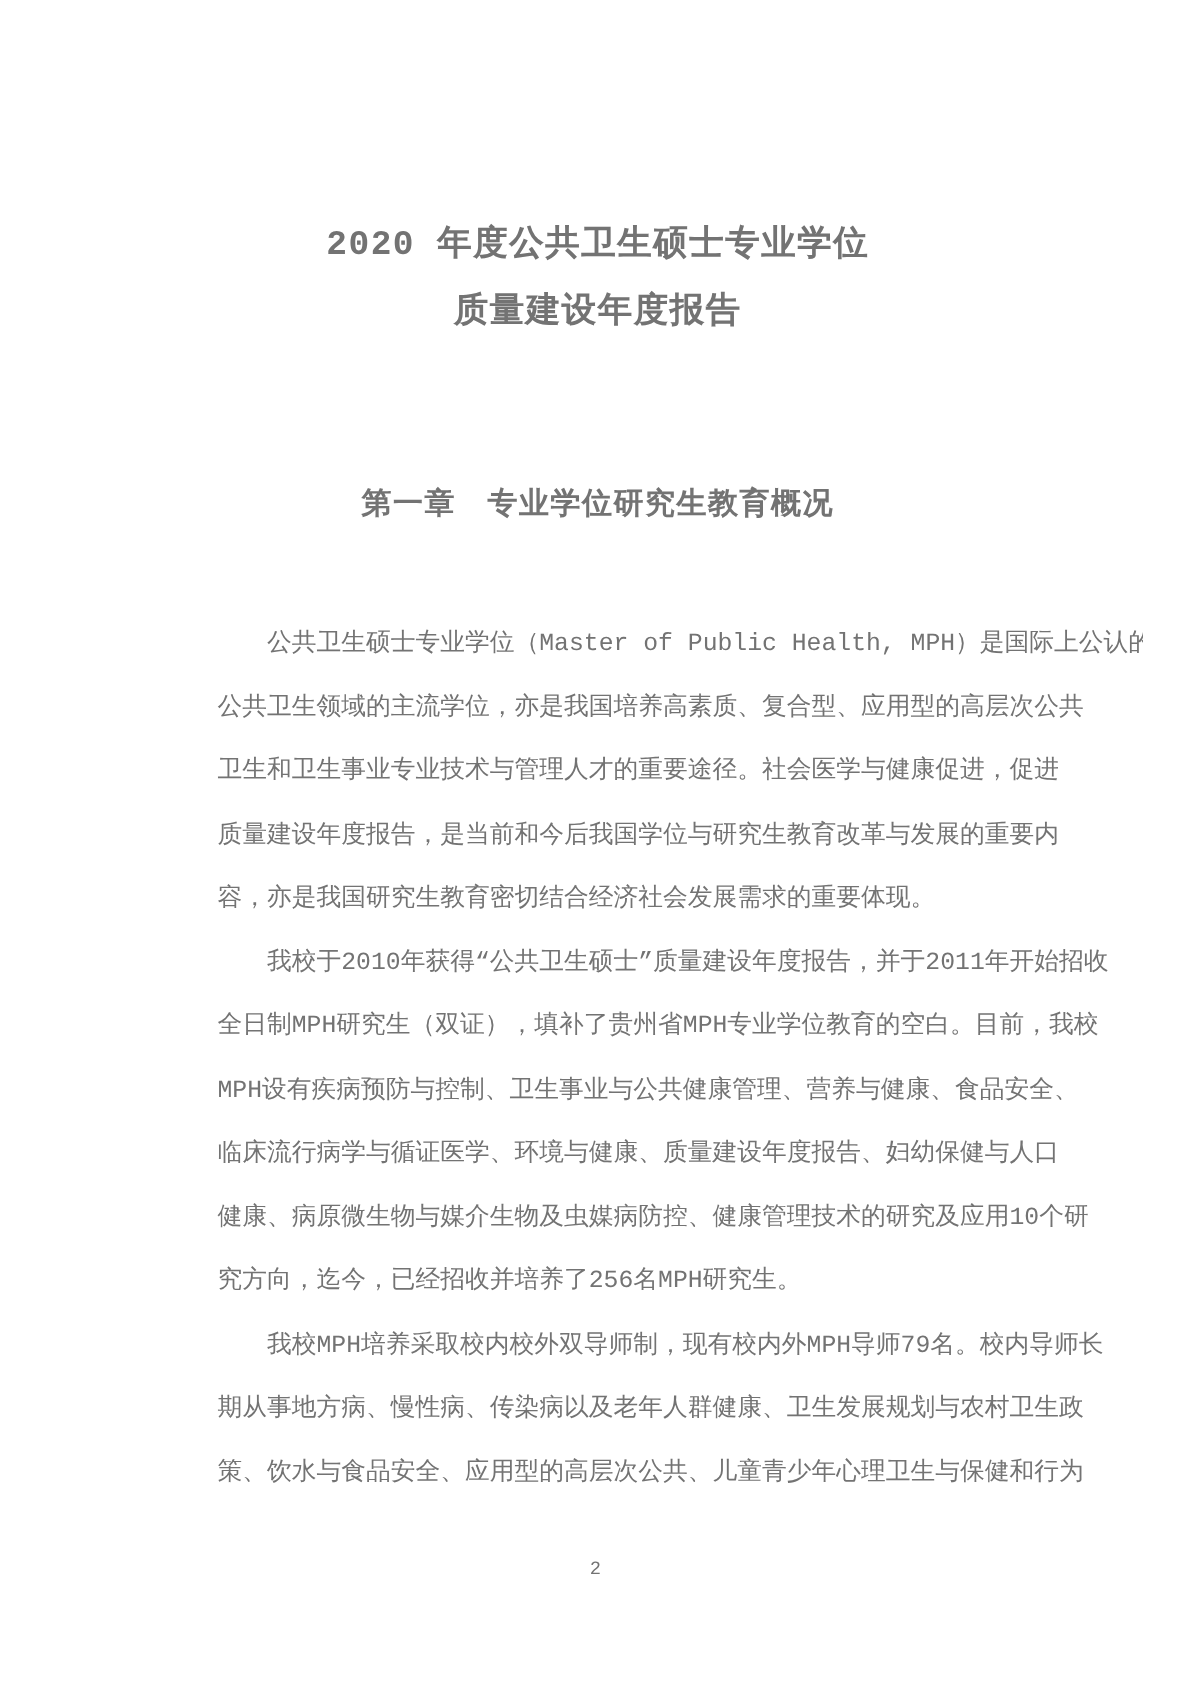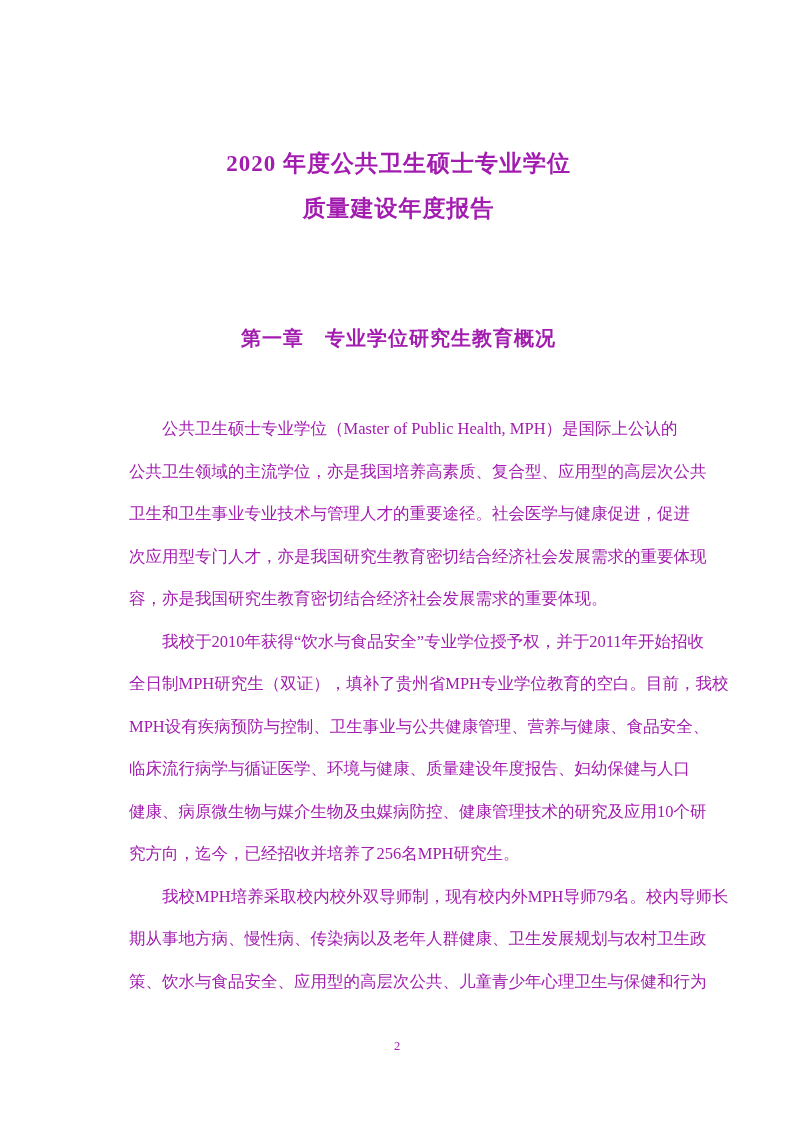--- a/index.html
+++ b/index.html
@@ -6,22 +6,22 @@
     margin: 0;
     padding: 0;
     background: #ffffff;
   }
   .page {
     position: relative;
     width: 730px;
     height: 1123px;
     margin: 0 auto;
     background: #ffffff;
-    color: #a21caf;
-    font-family: Liberation Serif, serif;
+    color: #737373;
+    font-family: Liberation Mono, monospace;
     overflow: hidden;
     box-sizing: border-box;
   }
   .content {
     position: absolute;
     left: 97px;
     right: 94px;
     top: 0;
   }
   .doc-title {
@@ -37,20 +37,21 @@
     text-align: center;
     font-weight: bold;
     font-size: 20px;
     line-height: 30px;
     letter-spacing: 1px;
   }
   .body-text {
     margin-top: 55px;
     font-size: 16.5px;
     line-height: 42.5px;
+    margin-left: 16px;
   }
   .paragraph {
     margin: 0;
   }
   .line {
     text-align: justify;
     text-align-last: justify;
     white-space: nowrap;
     height: 42.5px;
   }
@@ -81,25 +82,25 @@
       <div>质量建设年度报告</div>
     </div>
 
     <div class="chapter-heading">第一章　专业学位研究生教育概况</div>
 
     <div class="body-text">
         <div class="paragraph">
           <div class="line first">公共卫生硕士专业学位（Master of Public Health, MPH）是国际上公认的</div>
           <div class="line">公共卫生领域的主流学位，亦是我国培养高素质、复合型、应用型的高层次公共</div>
           <div class="line">卫生和卫生事业专业技术与管理人才的重要途径。社会医学与健康促进，促进</div>
-          <div class="line">次应用型专门人才，亦是我国研究生教育密切结合经济社会发展需求的重要体现</div>
+          <div class="line">质量建设年度报告，是当前和今后我国学位与研究生教育改革与发展的重要内</div>
           <div class="line last">容，亦是我国研究生教育密切结合经济社会发展需求的重要体现。</div>
         </div>
         <div class="paragraph">
-          <div class="line first">我校于2010年获得“饮水与食品安全”专业学位授予权，并于2011年开始招收</div>
+          <div class="line first">我校于2010年获得“公共卫生硕士”质量建设年度报告，并于2011年开始招收</div>
           <div class="line">全日制MPH研究生（双证），填补了贵州省MPH专业学位教育的空白。目前，我校</div>
           <div class="line">MPH设有疾病预防与控制、卫生事业与公共健康管理、营养与健康、食品安全、</div>
           <div class="line">临床流行病学与循证医学、环境与健康、质量建设年度报告、妇幼保健与人口</div>
           <div class="line">健康、病原微生物与媒介生物及虫媒病防控、健康管理技术的研究及应用10个研</div>
           <div class="line last">究方向，迄今，已经招收并培养了256名MPH研究生。</div>
         </div>
         <div class="paragraph">
           <div class="line first">我校MPH培养采取校内校外双导师制，现有校内外MPH导师79名。校内导师长</div>
           <div class="line">期从事地方病、慢性病、传染病以及老年人群健康、卫生发展规划与农村卫生政</div>
           <div class="line last">策、饮水与食品安全、应用型的高层次公共、儿童青少年心理卫生与保健和行为</div>

